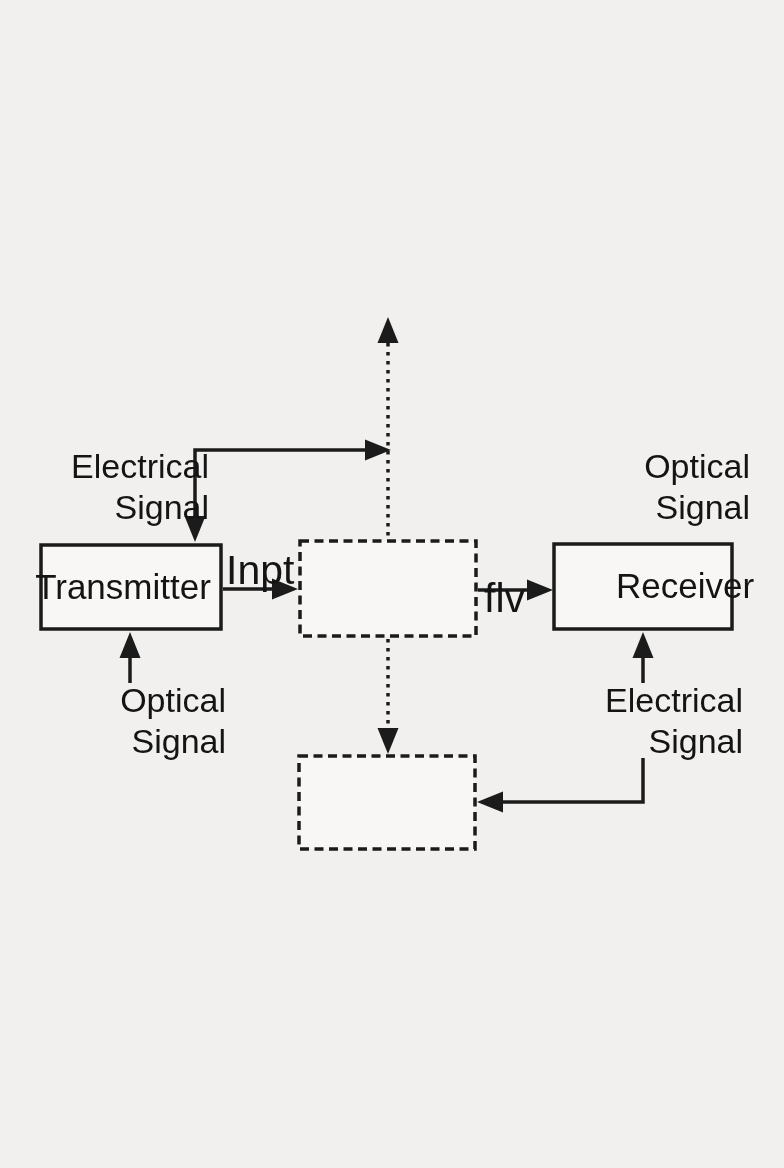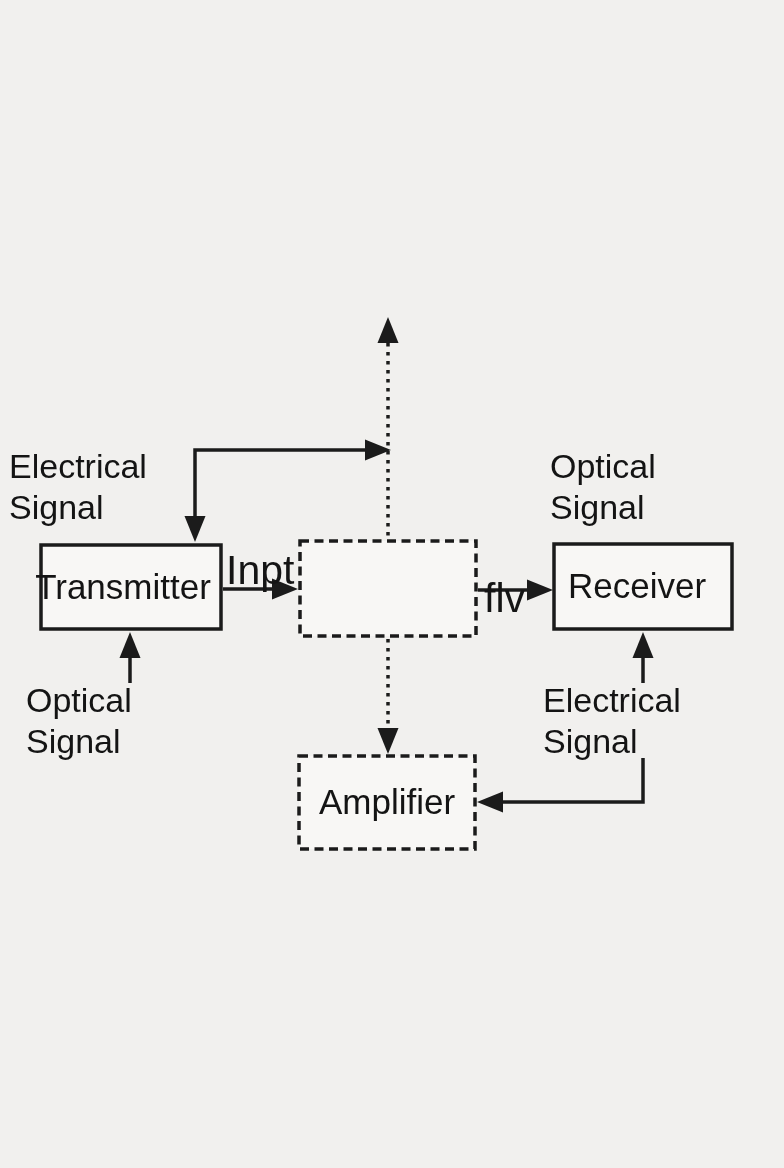--- a/index.html
+++ b/index.html
@@ -16,21 +16,21 @@
     position:absolute;
     display:flex;align-items:center;justify-content:center;
     text-align:center;
     font-size:35px;
     line-height:1.1;
     white-space:pre-line;
     color:#141414;
   }
   .signal-label{
     position:absolute;
-    text-align:left;
+    text-align:right;
     font-size:34px;
     line-height:1.21;
     white-space:pre-line;
     color:#141414;
   }
   .edge-label{
     position:absolute;
     font-size:41px;
     line-height:1.0;
     color:#141414;
@@ -68,22 +68,21 @@
     <polygon points="477,802 503,791.5 503,812.5" fill="#1b1b1b"></polygon>
 
     <path d="M388,343 L388,538" fill="none" stroke="#1b1b1b" stroke-width="3.5" stroke-dasharray="3.5 5.5"></path>
     <polygon points="388,317 377.5,343 398.5,343" fill="#1b1b1b"></polygon>
 
     <path d="M388,639 L388,728" fill="none" stroke="#1b1b1b" stroke-width="3.5" stroke-dasharray="3.5 5.5"></path>
     <polygon points="388,754 377.5,728 398.5,728" fill="#1b1b1b"></polygon>
   </svg>
 
   <div class="node-label" style="left:39px;top:543px;width:168px;height:88px;">Transmitter</div>
-  <div class="node-label" style="left:552px;top:542px;width:170px;height:89px;">Receiver</div>
-  <div class="node-label" style="left:297px;top:754px;width:180px;height:97px;">Amplifier</div>
+  <div class="node-label" style="left:552px;top:542px;width:170px;height:89px;padding-left:48px;">Receiver</div>
 
   <div class="signal-label" style="left:9px;top:446px;width:200px;">Electrical
 Signal</div>
   <div class="signal-label" style="left:26px;top:680px;width:200px;">Optical
 Signal</div>
   <div class="signal-label" style="left:550px;top:446px;width:200px;">Optical
 Signal</div>
   <div class="signal-label" style="left:543px;top:680px;width:200px;">Electrical
 Signal</div>
 

